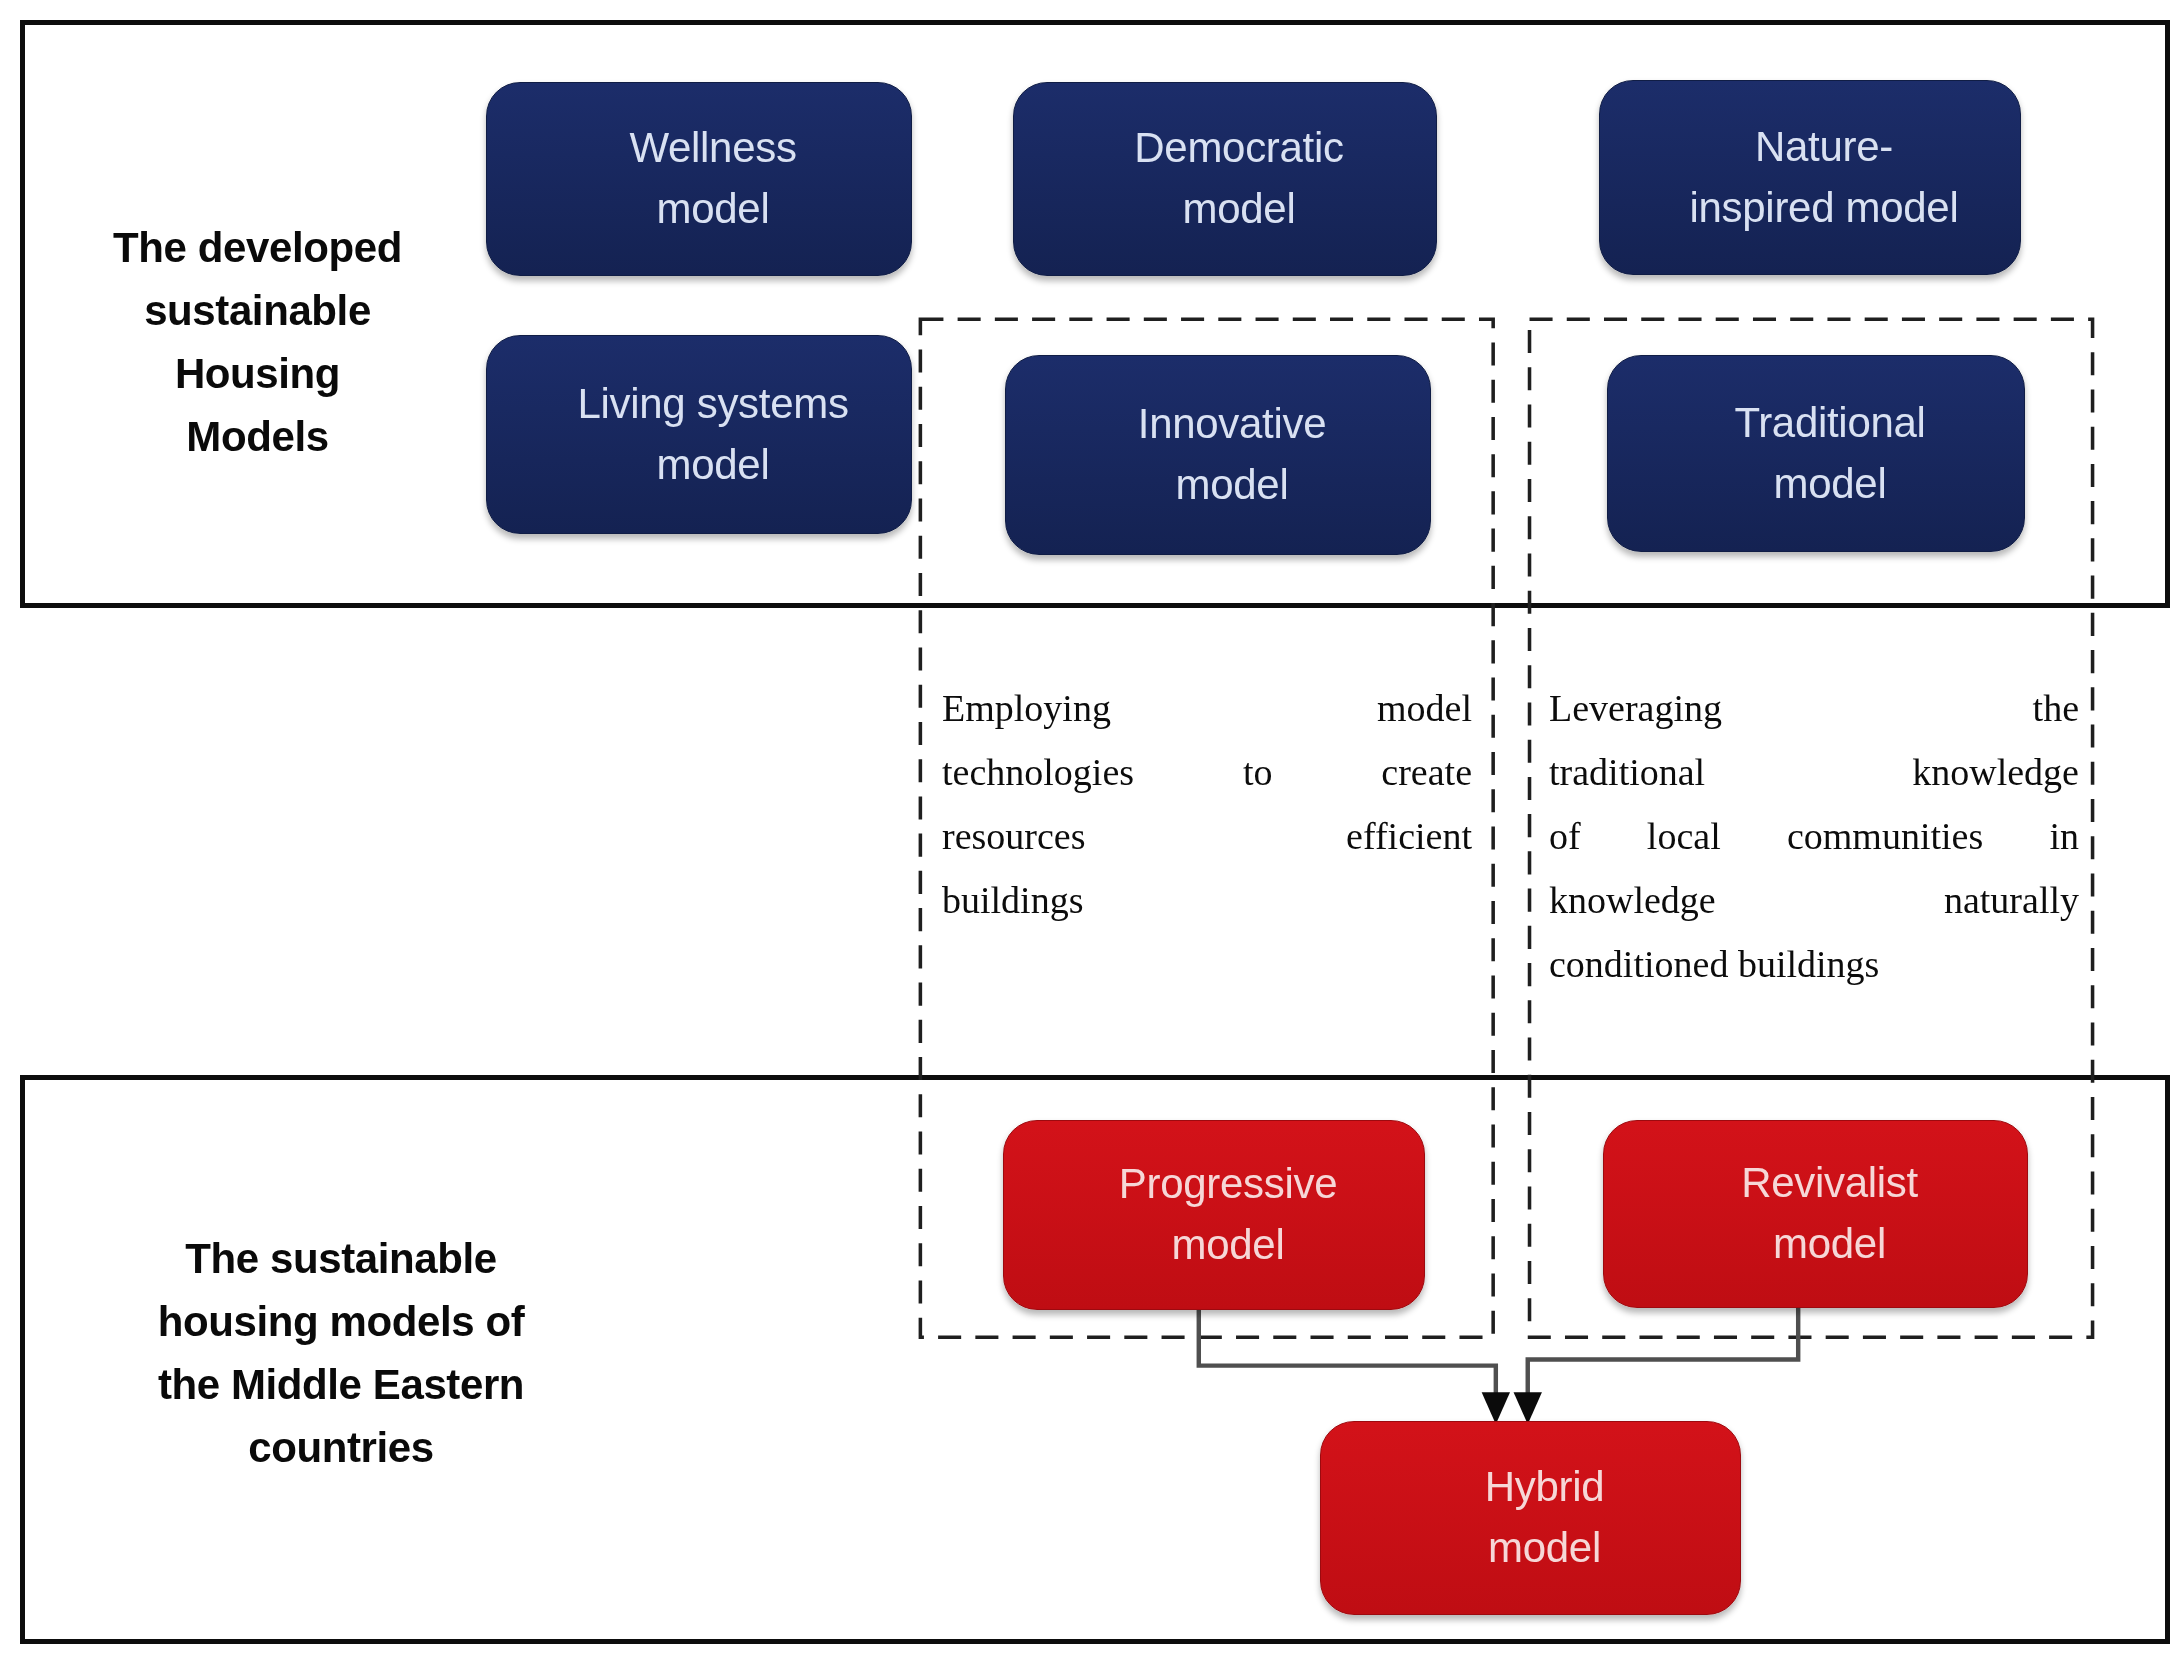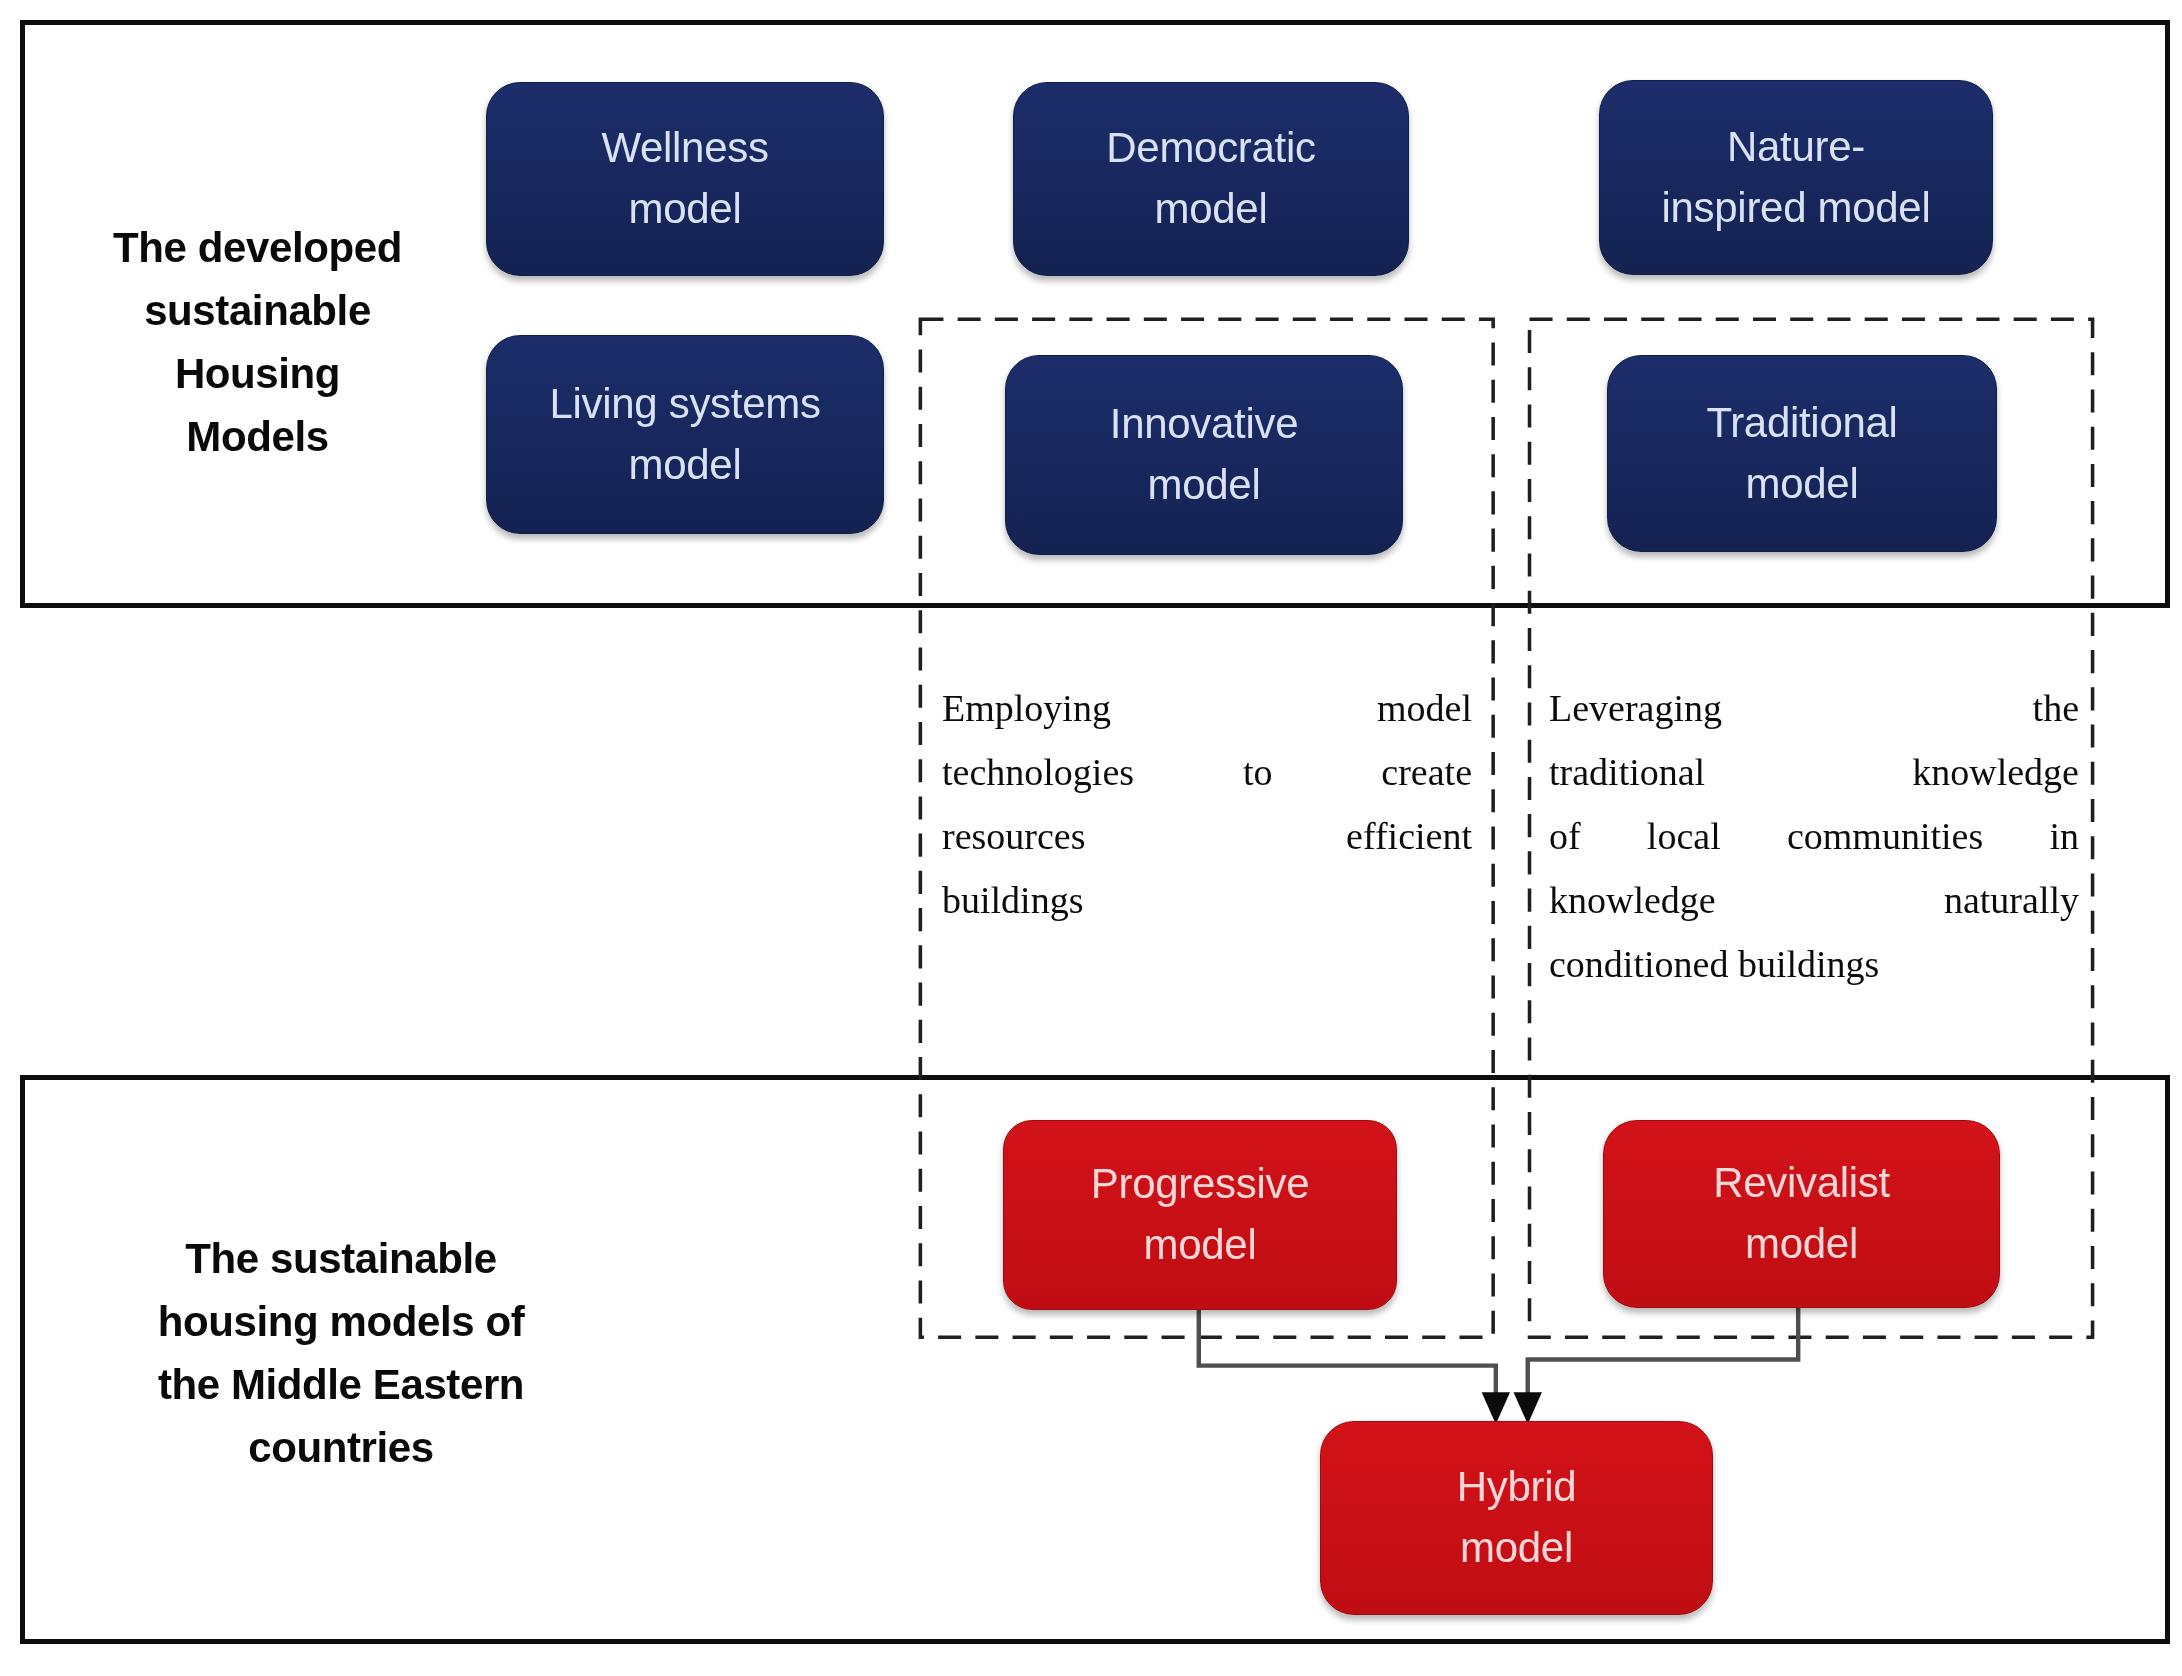--- a/index.html
+++ b/index.html
@@ -43,20 +43,21 @@
     border-radius: 34px;
     display: flex;
     flex-direction: column;
     align-items: center;
     justify-content: center;
     text-align: center;
     font-size: 42px;
     line-height: 1.45;
     letter-spacing: -0.3px;
     box-shadow: 0 4.4px 6.2px rgba(0,0,0,0.28);
+    padding-left: 28px;
   }
   .box.blue {
     background: linear-gradient(#1c2d6a, #142252);
     border: 1.8px solid #101d45;
     color: #d9e1f2;
   }
   .box.red {
     background: linear-gradient(#d31219, #bf0d13);
     border: 1.8px solid #9d0a0f;
     color: #f6d7d7;
@@ -64,21 +65,21 @@
 
   
   .b-wellness   { left: 486px;  top: 82px;  width: 396px; height: 192px; }
   .b-democratic { left: 1013px; top: 82px;  width: 394px; height: 192px; }
   .b-nature     { left: 1599px; top: 80px;  width: 392px; height: 193px; }
   
   .b-living     { left: 486px;  top: 335px; width: 396px; height: 197px; }
   .b-innovative { left: 1005px; top: 355px; width: 396px; height: 198px; }
   .b-traditional{ left: 1607px; top: 355px; width: 388px; height: 195px; text-align: center; }
   
-  .b-progressive{ left: 1003px; top: 1120px; width: 392px; height: 188px; border-radius: 29px; }
+  .b-progressive{ left: 1003px; top: 1120px; width: 392px; height: 188px; }
   .b-revivalist { left: 1603px; top: 1120px; width: 395px; height: 186px; }
   .b-hybrid     { left: 1320px; top: 1421px; width: 391px; height: 192px; }
 
   .note {
     position: absolute;
     font-family: "Liberation Serif", serif;
     font-size: 38px;
     color: #0c0c0c;
     line-height: 64px;
   }

